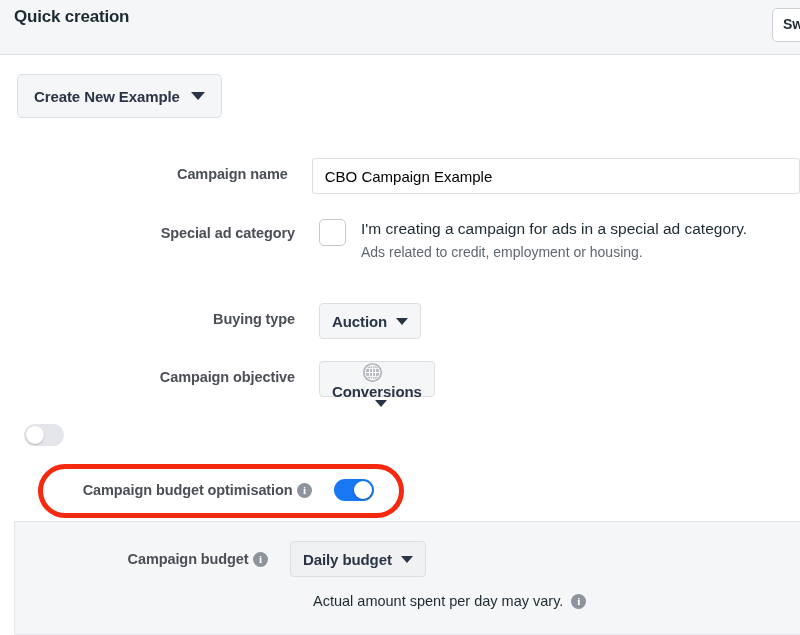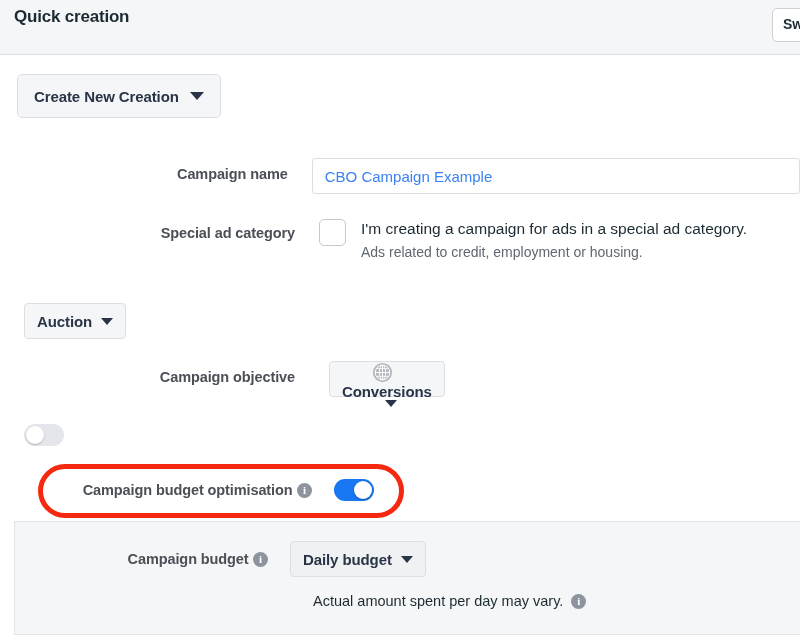--- a/index.html
+++ b/index.html
@@ -105,21 +105,21 @@
   }
 
   
   .text-input {
     background: #ffffff;
     border: 1px solid #dcdee1;
     border-radius: 3px;
     box-sizing: border-box;
     font-family: "Liberation Sans", sans-serif;
     font-size: 15px;
-    color: #3b82f6;
+    color: #000000;
     padding: 0 12px;
     outline: none;
   }
 
   
   .checkbox {
     width: 27px;
     height: 27px;
     background: #ffffff;
     border: 1px solid #c6c9ce;
@@ -238,46 +238,47 @@
 </style>
 </head>
 <body>
 
 <div class="header-bar">
   <div class="header-title">Quick creation</div>
 </div>
 <div class="header-right-btn">Switch to Guided Creation</div>
 
 <div class="create-btn">
-  <span class="create-btn-label">Create New Creation</span>
+  <span class="create-btn-label">Create New Example</span>
   <span class="caret"></span>
 </div>
 
 <div class="form-row" style="left:0; top:158px; width:800px;">
   <div class="row-label" style="width:295px; padding-top:8px;">Campaign name</div>
   <input class="text-input" type="text" style="margin-left: 24px; width: 500px; height: 36px;" value="CBO Campaign Example">
 </div>
 
 <div class="form-row" style="left:0; top:219px; width:800px;">
   <div class="row-label" style="width:295px; padding-top:6px;">Special ad category</div>
   <div class="checkbox" style="margin-left:24px; margin-top:0;"></div>
   <div style="margin-left:15px;">
     <div class="checkbox-text">I'm creating a campaign for ads in a special ad category.</div>
     <div class="checkbox-sub">Ads related to credit, employment or housing.</div>
   </div>
 </div>
 
 <div class="form-row" style="left:0; top:303px; width:800px;">
+  <div class="row-label" style="width:295px; padding-top:8px;">Buying type</div>
   <div class="select-pill" style="margin-left:24px;">
     <span class="select-label">Auction</span>
     <span class="caret caret-sm"></span>
   </div>
 </div>
 
-<div class="form-row" style="left:0; top:361px; width:700px;gap:10px;">
+<div class="form-row" style="left:0; top:361px; width:700px;">
   <div class="row-label" style="width:295px; padding-top:8px;">Campaign objective</div>
   <div class="select-pill" style="margin-left:24px;flex-direction:column;">
     <svg class="globe-icon" viewBox="0 0 24 24">
       <circle cx="12" cy="12" r="11" fill="#b5b9bf"></circle>
       <circle cx="12" cy="12" r="8.4" fill="none" stroke="#ffffff" stroke-width="1.1"></circle>
       <ellipse cx="12" cy="12" rx="3.6" ry="8.4" fill="none" stroke="#ffffff" stroke-width="1.1"></ellipse>
       <line x1="3.6" y1="12" x2="20.4" y2="12" stroke="#ffffff" stroke-width="1.1"></line>
       <line x1="4.8" y1="7.6" x2="19.2" y2="7.6" stroke="#ffffff" stroke-width="1"></line>
       <line x1="4.8" y1="16.4" x2="19.2" y2="16.4" stroke="#ffffff" stroke-width="1"></line>
       <line x1="12" y1="3.6" x2="12" y2="20.4" stroke="#ffffff" stroke-width="1.1"></line>

